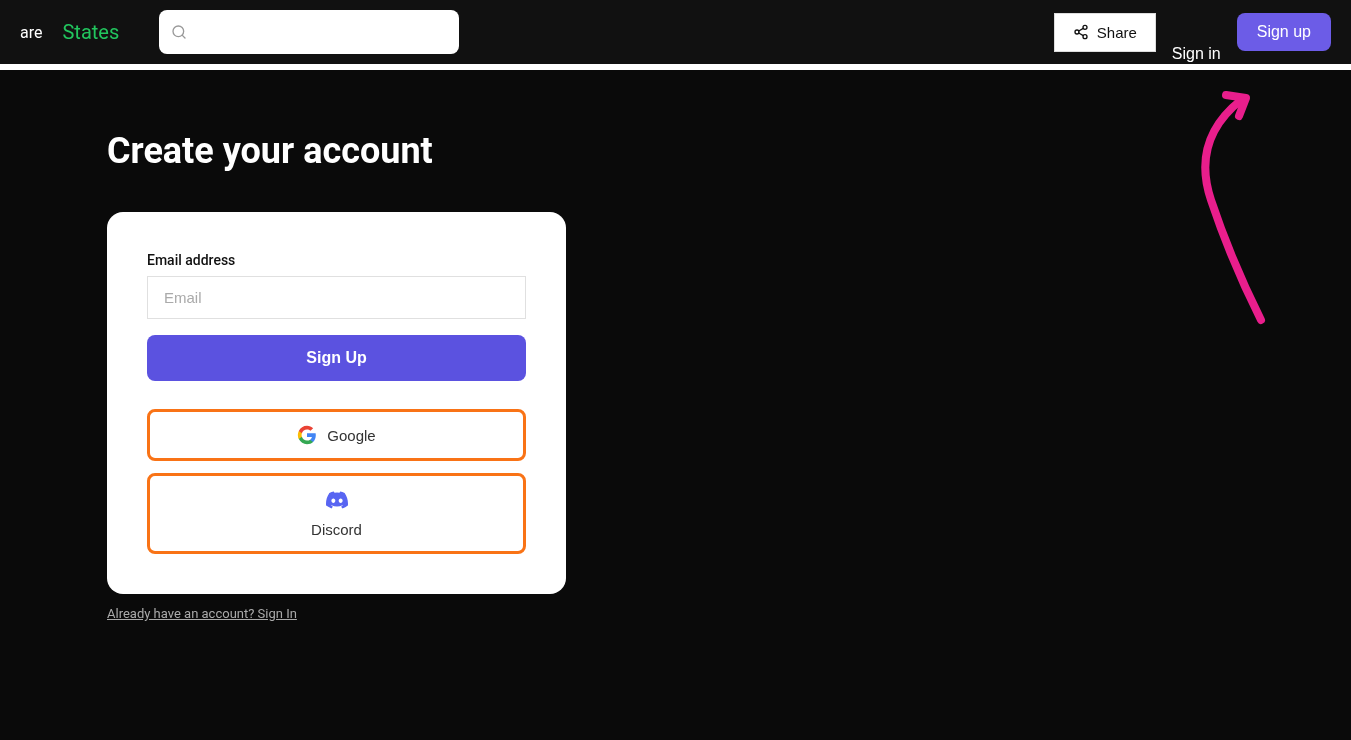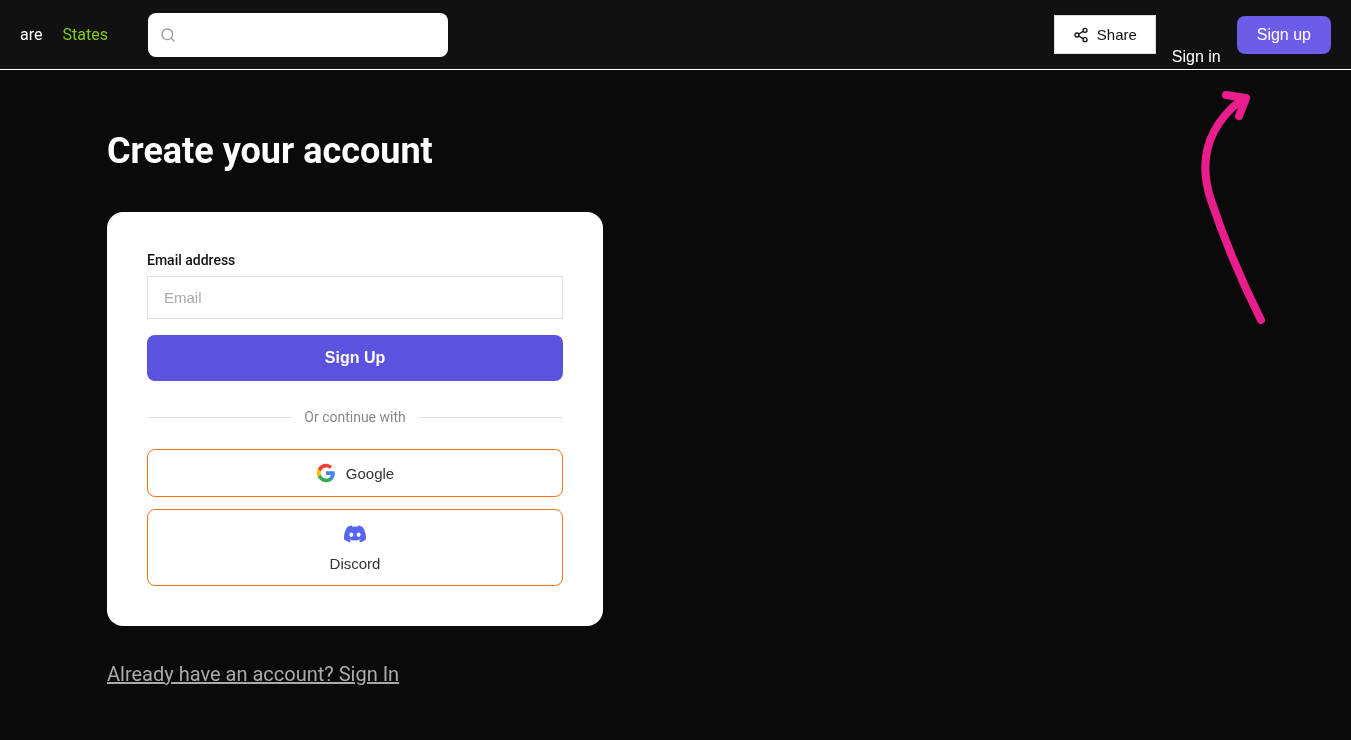--- a/index.html
+++ b/index.html
@@ -16,39 +16,39 @@
       overflow: hidden;
     }
 
     
     .header {
       display: flex;
       align-items: center;
       background-color: #111111;
       height: 70px;
       padding: 0 20px;
-      border-bottom: 1px solid #ffffff;
+      border-bottom: 6px solid #ffffff;
       gap: 20px;
     }
 
     .header-left {
       display: flex;
       align-items: center;
       gap: 20px;
     }
 
     .nav-share {
       color: #ffffff;
       font-size: 16px;
       cursor: pointer;
     }
 
     .nav-states {
-      color: #84cc16;
-      font-size: 16px;
+      color: #22c55e;
+      font-size: 20px;
       cursor: pointer;
     }
 
     .search-container {
       display: flex;
       align-items: center;
       background-color: #ffffff;
       border-radius: 8px;
       padding: 0 12px;
       width: 300px;
@@ -128,21 +128,21 @@
       font-size: 36px;
       font-weight: 700;
       margin-bottom: 40px;
     }
 
     
     .form-card {
       background-color: #ffffff;
       border-radius: 16px;
       padding: 40px;
-      width: 496px;
+      width: 459px;
     }
 
     .form-label {
       color: #111111;
       font-size: 14px;
       font-weight: 500;
       margin-bottom: 8px;
       display: block;
     }
 
@@ -193,21 +193,21 @@
       font-size: 14px;
       white-space: nowrap;
     }
 
     .social-btn {
       width: 100%;
       display: flex;
       align-items: center;
       justify-content: center;
       gap: 10px;
-      border: 1px solid #f97316;
+      border: 3px solid #f97316;
       border-radius: 8px;
       padding: 13px;
       font-size: 15px;
       color: #333;
       background: #fff;
       cursor: pointer;
       font-weight: 500;
       margin-bottom: 12px;
     }
 
@@ -223,23 +223,23 @@
     }
 
     
     .discord-icon {
       width: 22px;
       height: 22px;
     }
 
     
     .already-account {
-      margin-top: 36px;
+      margin-top: 12px;
       color: #aaaaaa;
-      font-size: 20px;
+      font-size: 13px;
       text-decoration: underline;
       cursor: pointer;
     }
 
     
     .arrow-annotation {
       position: absolute;
       top: 20px;
       right: 100px;
       width: 160px;
@@ -287,25 +287,20 @@
 </header>
 
 <div class="main-content">
   <h1 class="page-title">Create your account</h1>
 
   <div class="form-card">
     <label class="form-label">Email address</label>
     <input type="email" class="email-input" placeholder="Email" style="">
     <button class="signup-btn">Sign Up</button>
 
-    <div class="divider-row">
-      <div class="divider-line"></div>
-      <span class="divider-text">Or continue with</span>
-      <div class="divider-line"></div>
-    </div>
 
     <button class="social-btn">
 
       <svg class="google-icon" viewBox="0 0 24 24">
         <path d="M22.56 12.25c0-.78-.07-1.53-.2-2.25H12v4.26h5.92c-.26 1.37-1.04 2.53-2.21 3.31v2.77h3.57c2.08-1.92 3.28-4.74 3.28-8.09z" fill="#4285F4"></path>
         <path d="M12 23c2.97 0 5.46-.98 7.28-2.66l-3.57-2.77c-.98.66-2.23 1.06-3.71 1.06-2.86 0-5.29-1.93-6.16-4.53H2.18v2.84C3.99 20.53 7.7 23 12 23z" fill="#34A853"></path>
         <path d="M5.84 14.09c-.22-.66-.35-1.36-.35-2.09s.13-1.43.35-2.09V7.07H2.18C1.43 8.55 1 10.22 1 12s.43 3.45 1.18 4.93l2.85-2.22.81-.62z" fill="#FBBC05"></path>
         <path d="M12 5.38c1.62 0 3.06.56 4.21 1.64l3.15-3.15C17.45 2.09 14.97 1 12 1 7.7 1 3.99 3.47 2.18 7.07l3.66 2.84c.87-2.6 3.3-4.53 6.16-4.53z" fill="#EA4335"></path>
       </svg>
       <span>Google</span>

